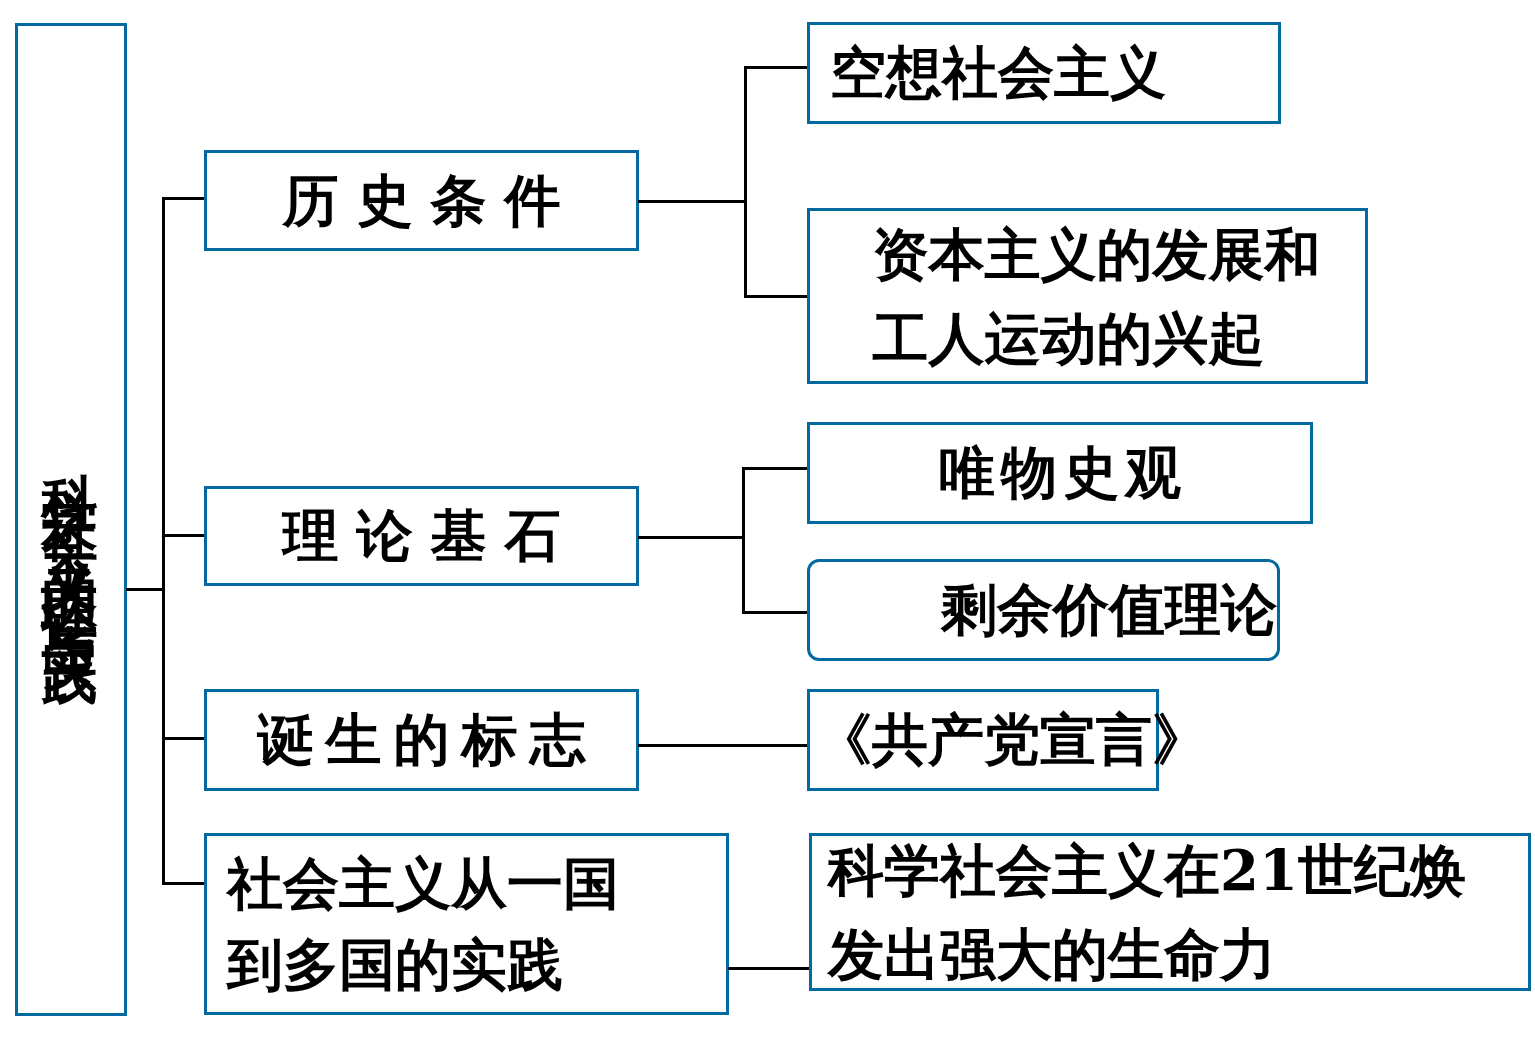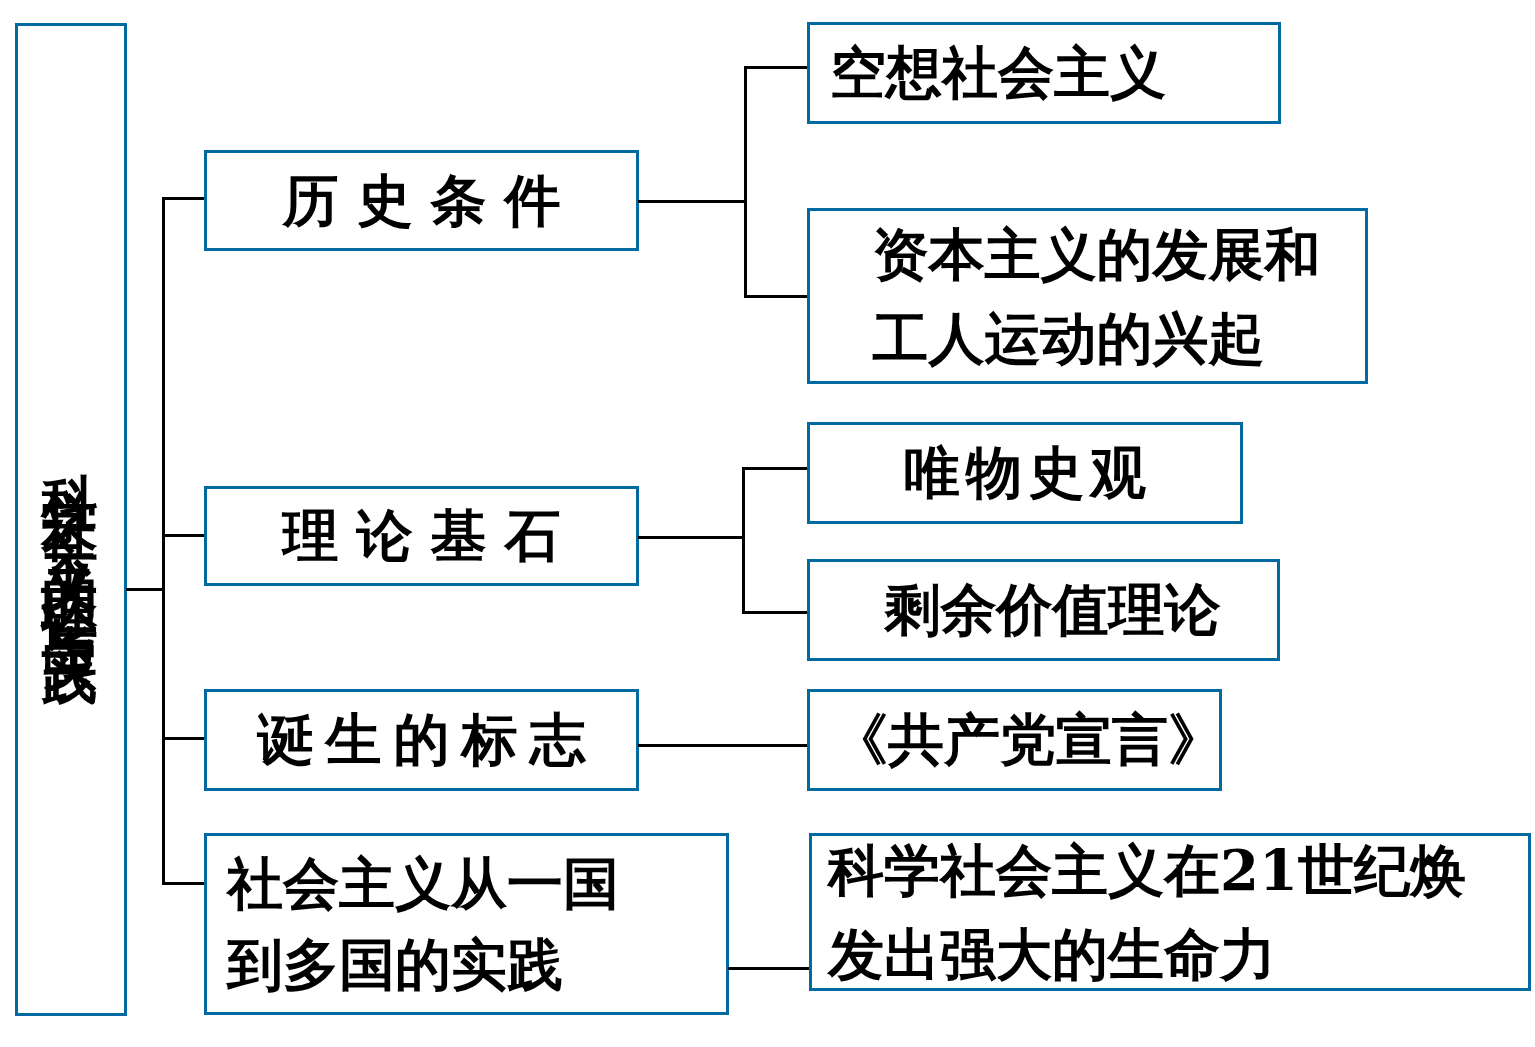--- a/index.html
+++ b/index.html
@@ -49,23 +49,23 @@
     .l1 { font-size: 56px; }
     #b-history { left: 204px; top: 150px; width: 435px; height: 101px; letter-spacing: 18px; padding-left: 18px; justify-content: center; }
     #b-theory  { left: 204px; top: 486px; width: 435px; height: 100px; letter-spacing: 18px; padding-left: 18px; }
     #b-birth   { left: 204px; top: 689px; width: 435px; height: 102px; letter-spacing: 12px; padding-left: 12px; }
     #b-practice{ left: 204px; top: 833px; width: 525px; height: 182px; justify-content: flex-start; padding-left: 20px; line-height: 1.45; }
 
     
     .l2 { font-size: 56px; }
     #c-utopian   { left: 807px; top: 22px;  width: 474px; height: 102px; justify-content: flex-start; padding-left: 20px; }
     #c-capital   { left: 807px; top: 208px; width: 561px; height: 176px; justify-content: center; padding-left: 18px; line-height: 1.5; }
-    #c-material  { left: 807px; top: 422px; width: 436px; height: 102px; letter-spacing: 6px; padding-left: 6px; }
-    #c-surplus   { left: 807px; top: 559px; width: 473px; height: 102px; justify-content: center; padding-left: 18px; }
-    #c-manifesto { left: 807px; top: 689px; width: 415px; height: 102px; justify-content: flex-start; padding-left: 22px; }
+    #c-material  { left: 807px; top: 422px; width: 506px; height: 102px; letter-spacing: 6px; padding-left: 6px; }
+    #c-surplus   { left: 807px; top: 559px; width: 473px; height: 102px; justify-content: flex-end; padding-left: 18px; border-radius: 12px; }
+    #c-manifesto { left: 807px; top: 689px; width: 352px; height: 102px; justify-content: flex-start; padding-left: 6px; }
     #c-vitality  { left: 809px; top: 833px; width: 722px; height: 158px; justify-content: flex-start; padding-left: 16px; line-height: 1.5; }
 
     .txt { display: block; }
   </style>
 </head>
 <body>
 
 <div id="root" class="box">
   <span class="txt">科学社会主义的理论与实践</span>
 </div>

